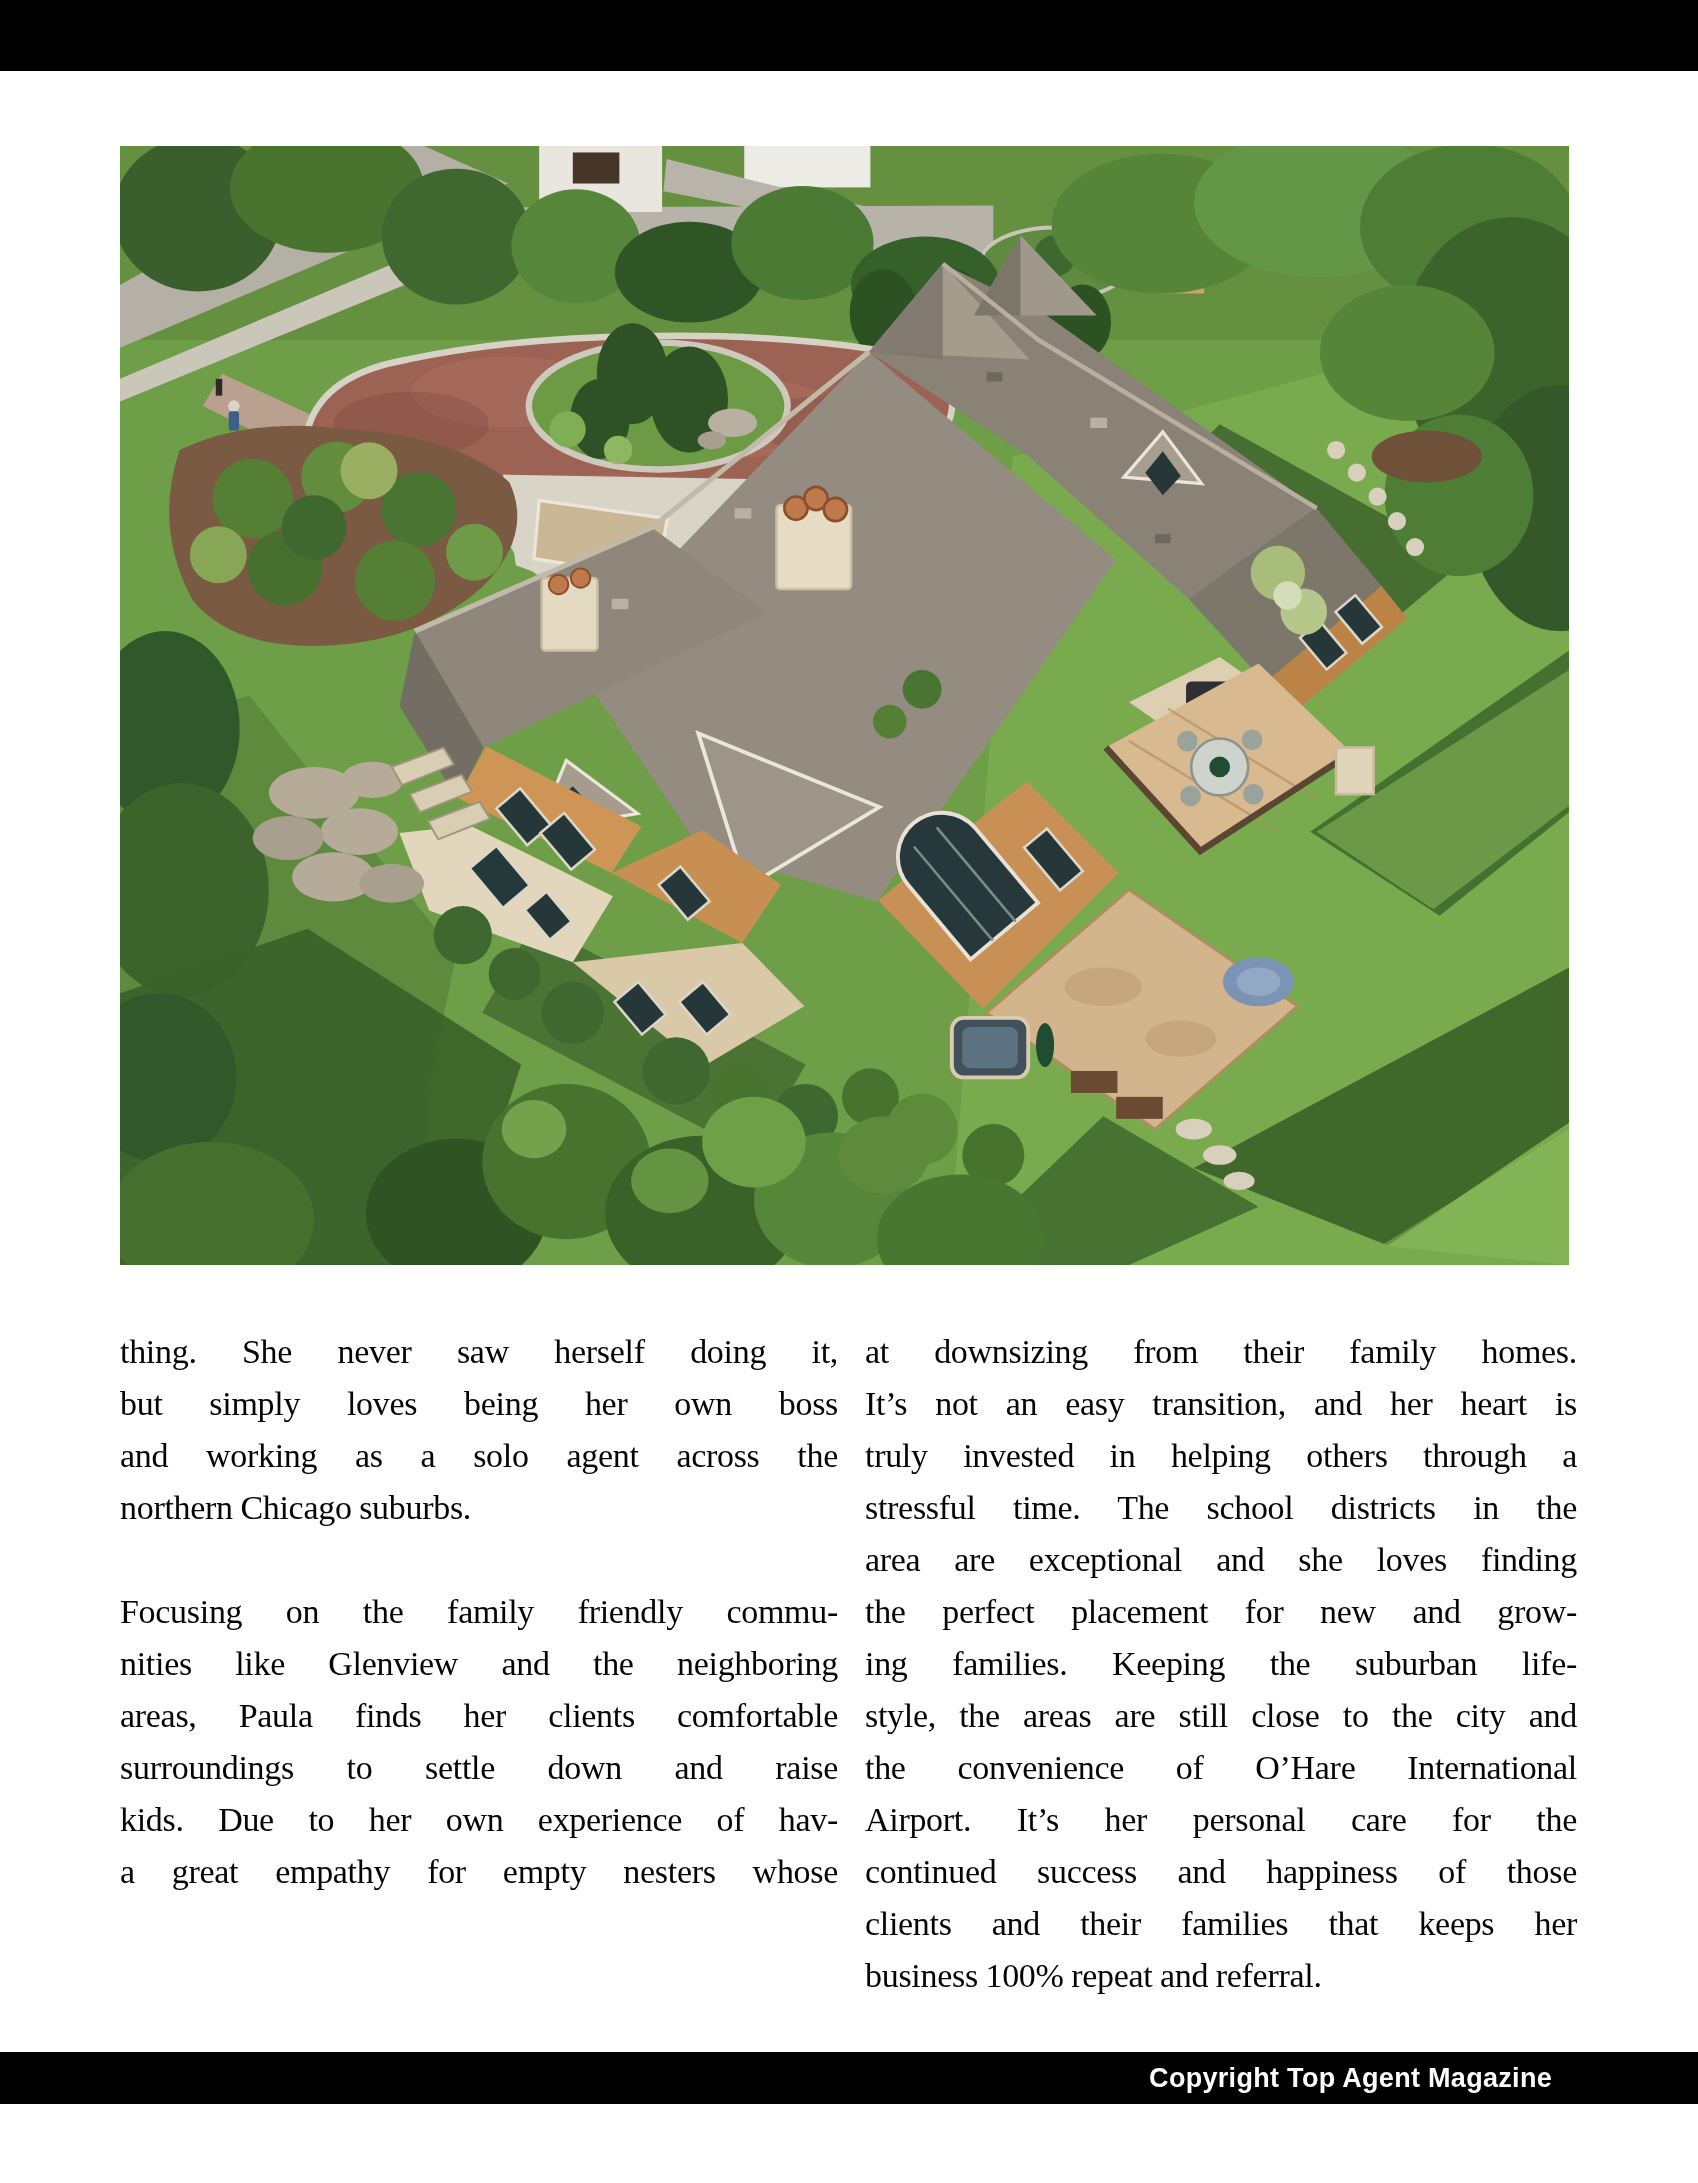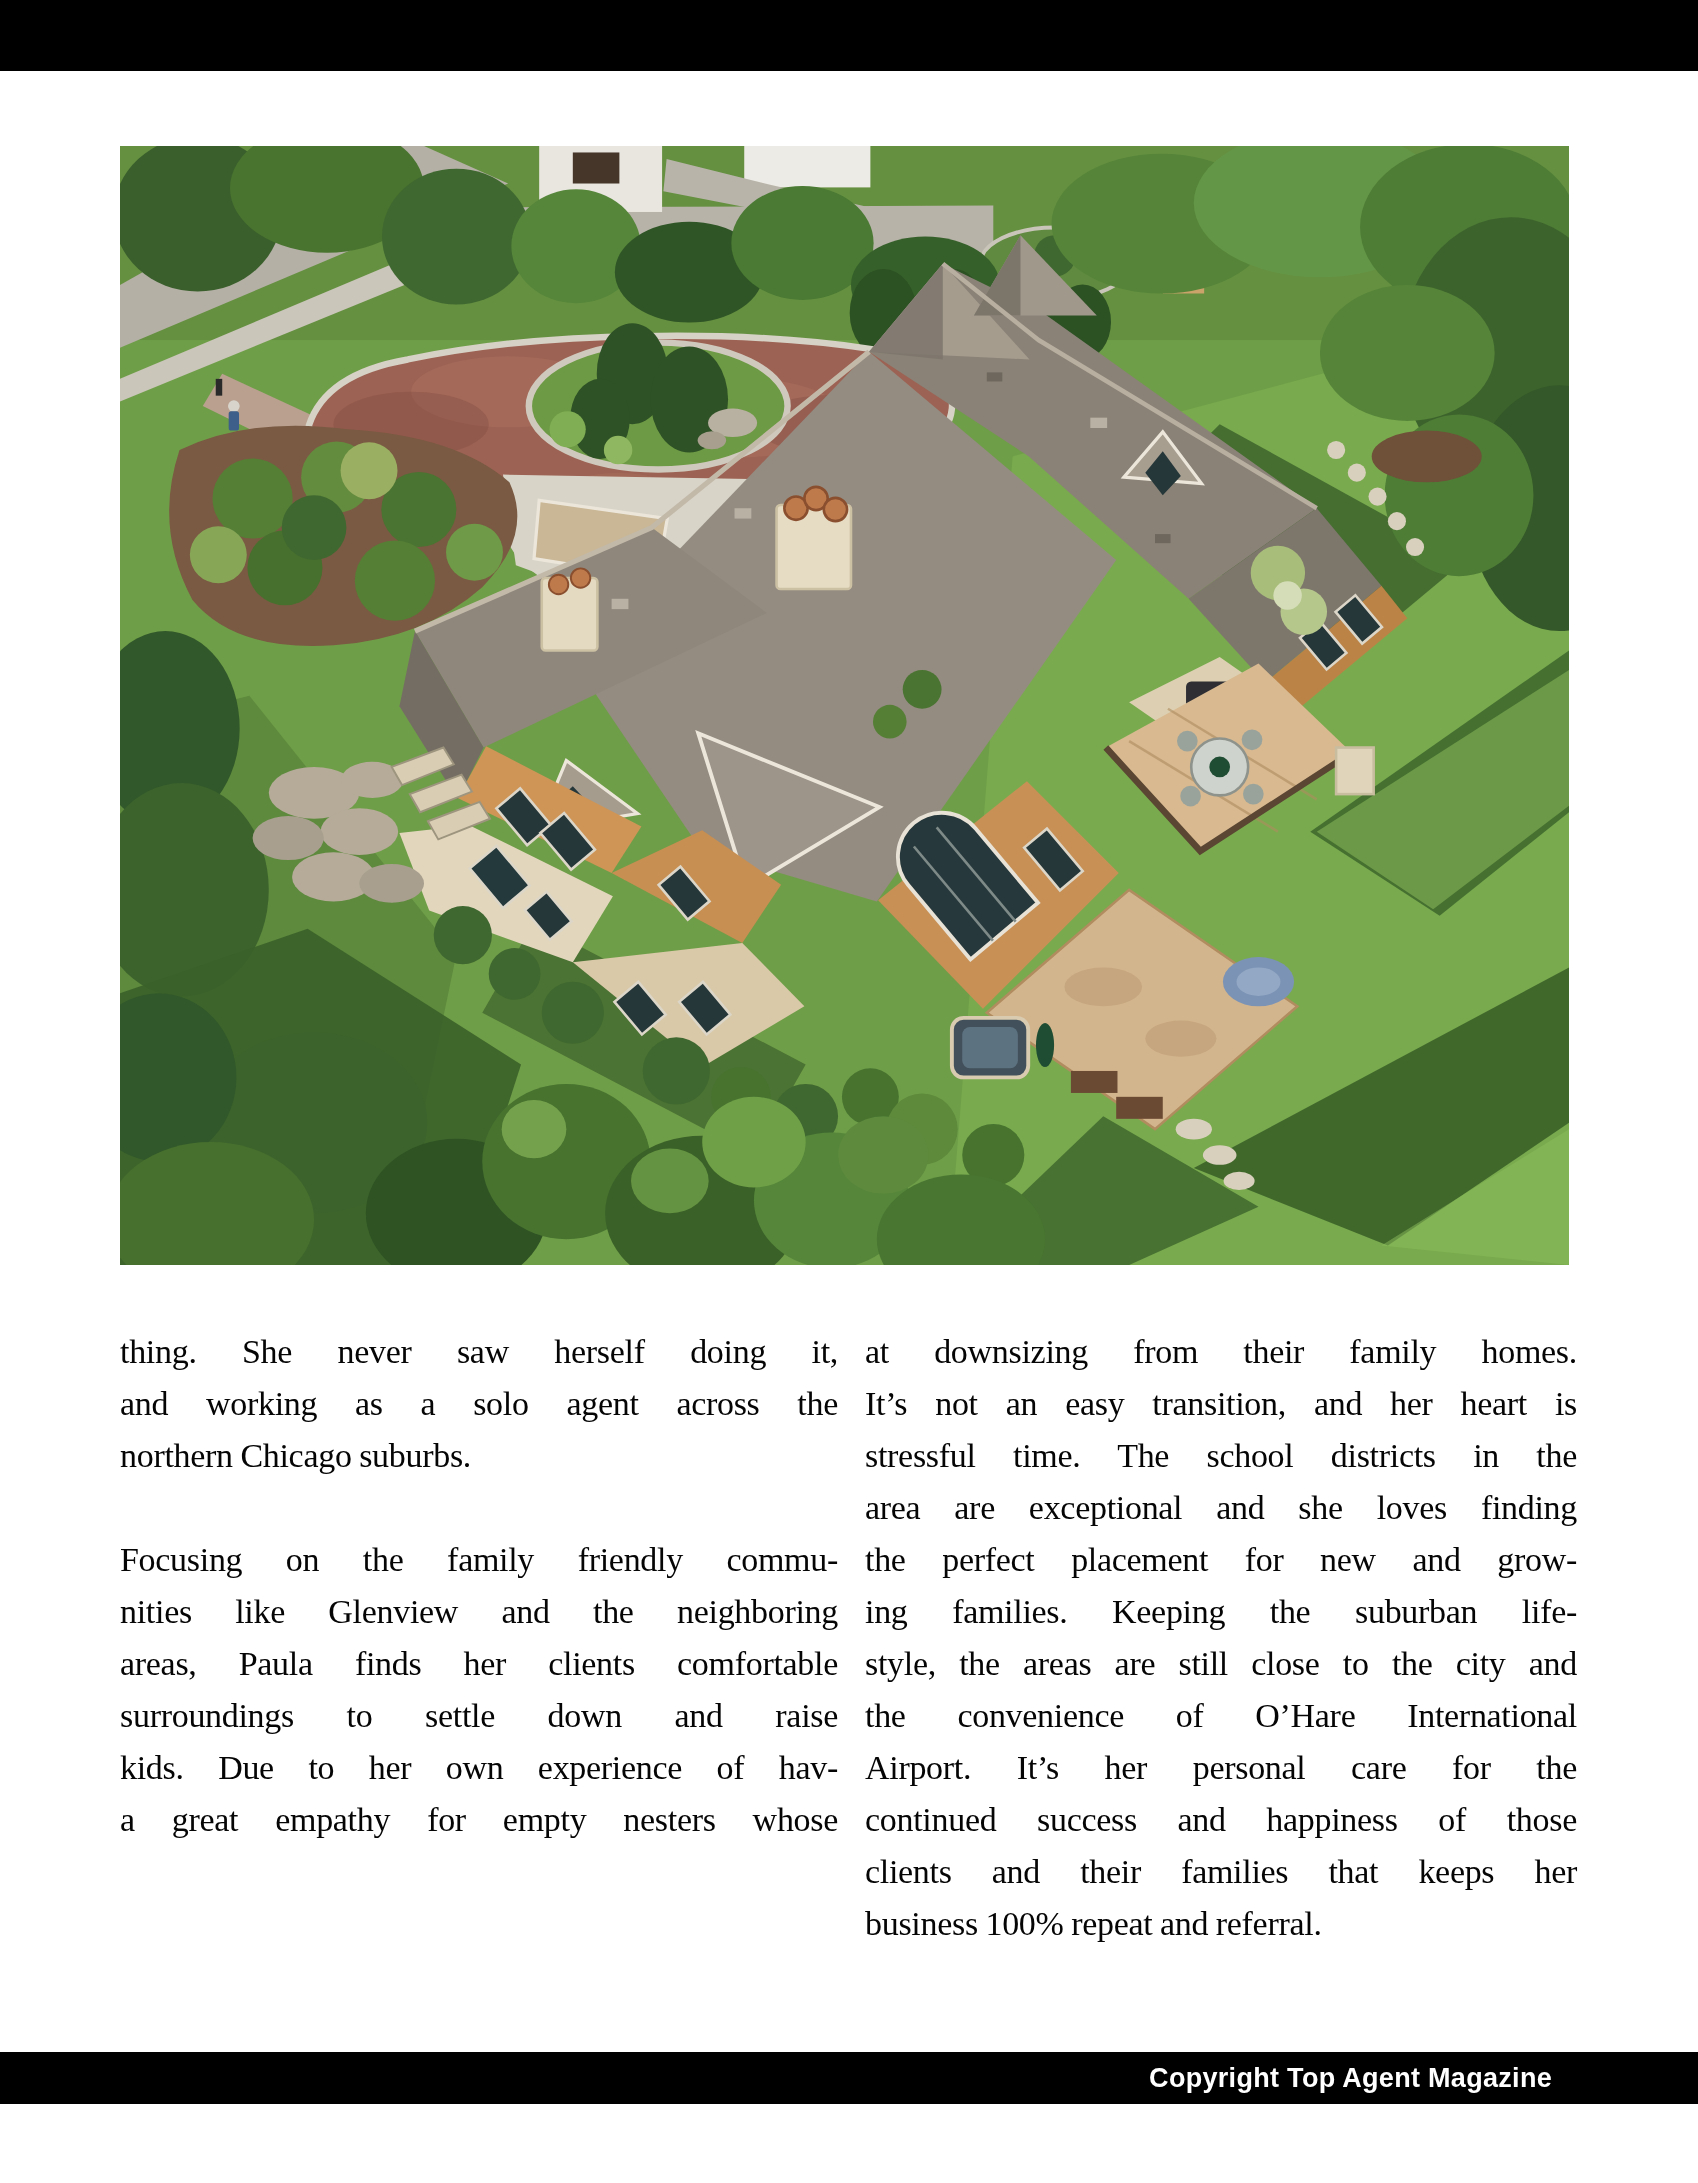--- a/index.html
+++ b/index.html
@@ -309,36 +309,38 @@
         <ellipse cx="1974" cy="580" rx="14" ry="14" fill="#d8d0bd"></ellipse>
         <ellipse cx="2002" cy="620" rx="14" ry="14" fill="#d8d0bd"></ellipse>
       </g>
     </svg>
   </div>
 
   <div class="columns">
     <div class="col col-left">
         <div class="para">
           <div class="jline">thing. She never saw herself doing it,</div>
+          <div class="jline">but simply loves being her own boss</div>
           <div class="jline">and working as a solo agent across the</div>
           <div class="jline last">northern Chicago suburbs.</div>
         </div>
         <div class="para">
           <div class="jline">Focusing on the family friendly commu-</div>
           <div class="jline">nities like Glenview and the neighboring</div>
           <div class="jline">areas, Paula finds her clients comfortable</div>
           <div class="jline">surroundings to settle down and raise</div>
           <div class="jline">kids. Due to her own experience of hav-</div>
           <div class="jline">a great empathy for empty nesters whose</div>
         </div>
       </div>
     <div class="col col-right">
         <div class="para">
           <div class="jline">at downsizing from their family homes.</div>
           <div class="jline">It’s not an easy transition, and her heart is</div>
+          <div class="jline">truly invested in helping others through a</div>
           <div class="jline">stressful time. The school districts in the</div>
           <div class="jline">area are exceptional and she loves finding</div>
           <div class="jline">the perfect placement for new and grow-</div>
           <div class="jline">ing families. Keeping the suburban life-</div>
           <div class="jline">style, the areas are still close to the city and</div>
           <div class="jline">the convenience of O’Hare International</div>
           <div class="jline">Airport. It’s her personal care for the</div>
           <div class="jline">continued success and happiness of those</div>
           <div class="jline">clients and their families that keeps her</div>
           <div class="jline last">business 100% repeat and referral.</div>

